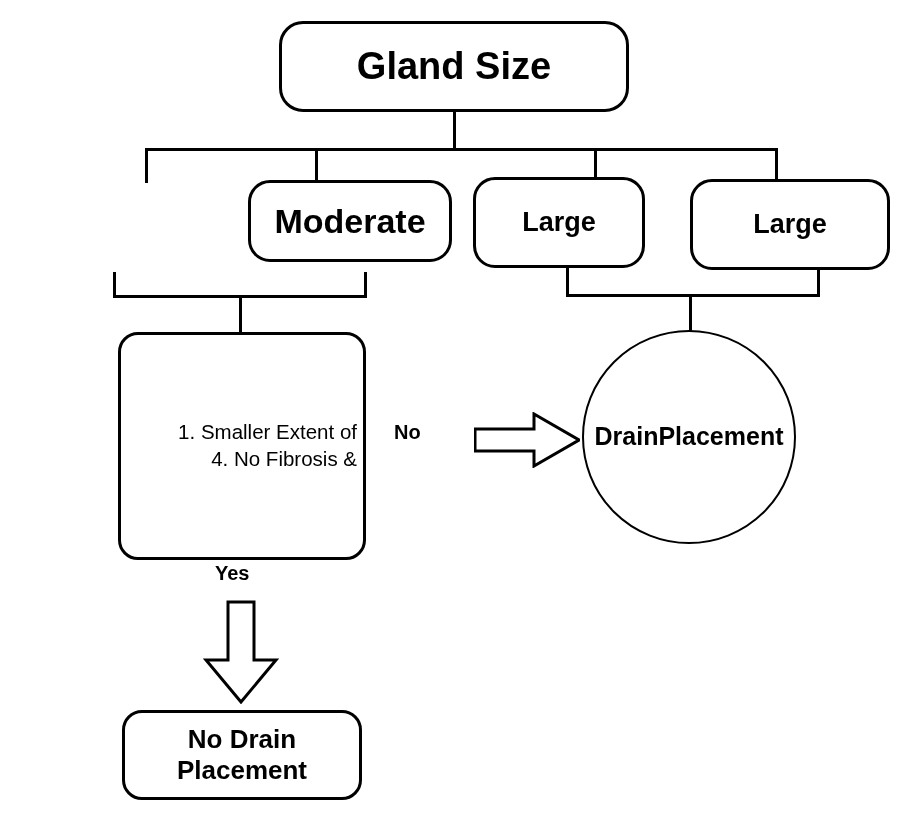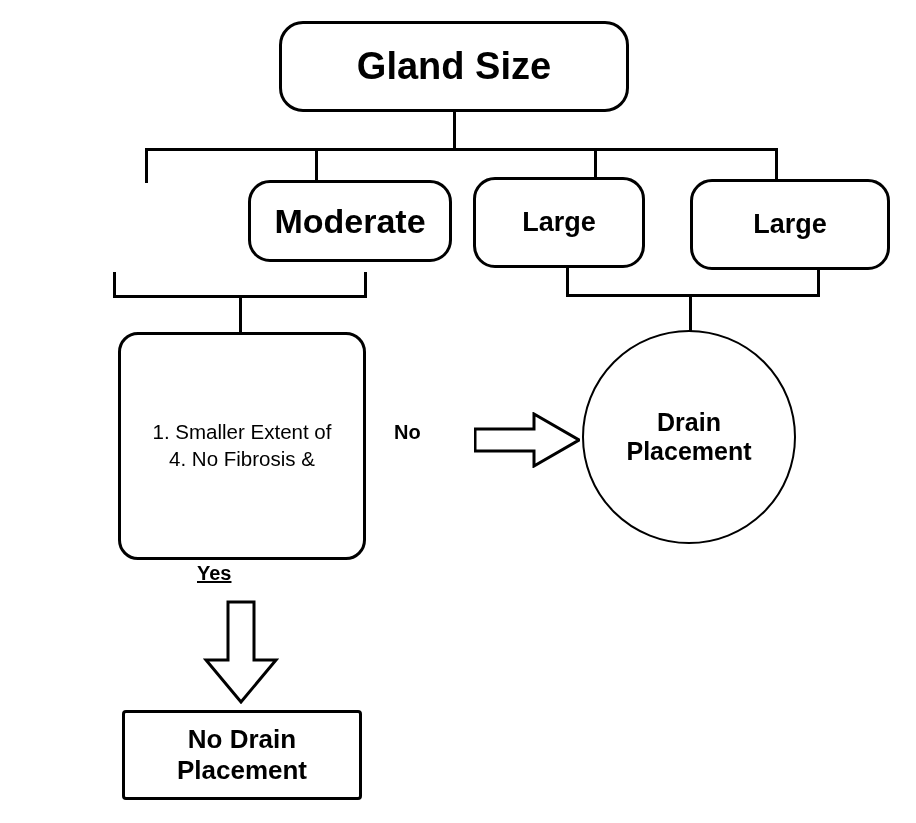--- a/index.html
+++ b/index.html
@@ -65,51 +65,52 @@
   #node-criteria {
     left: 118px; top: 332px; width: 248px; height: 228px;
     border-width: 3px;
     border-radius: 20px;
     font-size: 20.5px;
     line-height: 1.30;
     font-weight: normal;
     padding: 4px 6px;
     flex-direction: column;
     justify-content: center;
+    text-align: right;
   }
   #node-criteria .line { display: block; width: 100%; }
   
   #node-circle {
     left: 582px; top: 330px; width: 214px; height: 214px;
     border-radius: 50%;
     border-width: 2px;
     font-size: 25px;
   }
   
   #node-no-drain {
     left: 122px; top: 710px; width: 240px; height: 90px;
-    border-radius: 4px;
+    border-radius: 20px;
     font-size: 26px;
   }
   
   .line-h, .line-v {
     position: absolute;
     background: #000000;
   }
   .line-h { height: 3px; }
   .line-v { width: 3px; }
   
   .edge-label {
     position: absolute;
     font-weight: bold;
     font-size: 20px;
     white-space: nowrap;
   }
   #label-no { left: 394px; top: 421px; }
-  #label-yes { left: 197px; top: 562px; text-decoration: underline; }
+  #label-yes { left: 215px; top: 562px; }
   
   .block-arrow { position: absolute; }
   #arrow-no { left: 474px; top: 412px; width: 106px; height: 56px; }
   #arrow-yes { left: 202px; top: 600px; width: 78px; height: 104px; }
 </style>
 </head>
 <body>
 
 <div id="canvas">
 
@@ -146,21 +147,21 @@
   <div class="node rounded bold-label" id="node-huge">
     <span>Large</span>
   </div>
 
   <div class="node rounded" id="node-criteria">
     <span class="line">1. Smaller Extent of</span>
     <span class="line">4.  No Fibrosis &amp;</span>
   </div>
 
   <div class="node bold-label" id="node-circle">
-    <div style="display:flex; flex-direction:column; align-items:center;">
+    <div style="display:flex; align-items:center;">
       <span>Drain</span>
       <span>Placement</span>
     </div>
   </div>
 
   <div class="node rounded bold-label" id="node-no-drain">
     <div style="display:flex; flex-direction:column; align-items:center;">
       <span>No Drain</span>
       <span>Placement</span>
     </div>

